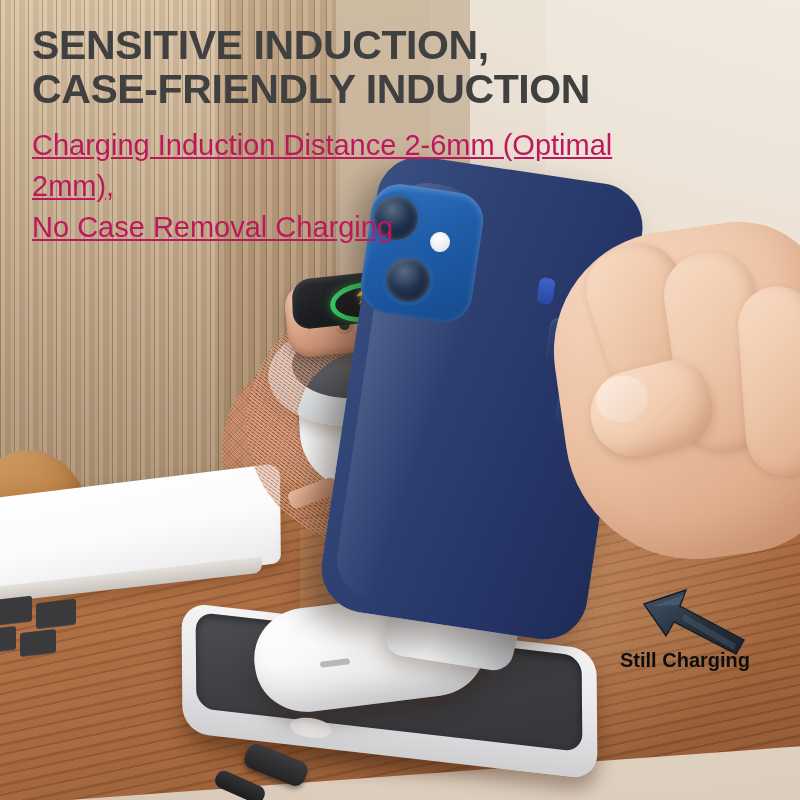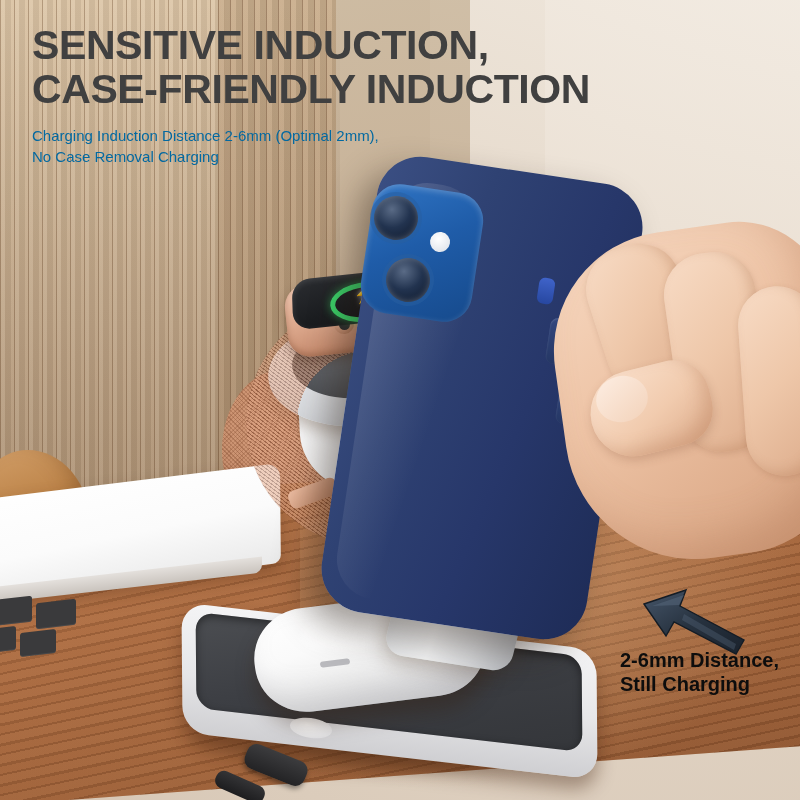--- a/index.html
+++ b/index.html
@@ -336,21 +336,21 @@
   }
 
   
   .headline{
     position:absolute;left:32px;top:24px;width:700px;
     font-size:41px;font-weight:700;line-height:1.07;letter-spacing:-.4px;
     color:#404040;
   }
   .subhead{
     position:absolute;left:32px;top:125px;width:660px;
-    font-size:15px;font-weight:500;line-height:1.42;color:#0369a1;
+    font-size:29px;font-weight:500;line-height:1.42;color:#be185d;text-decoration:underline;
   }
   .callout{
     position:absolute;left:620px;top:648px;width:180px;
     font-size:20px;font-weight:700;line-height:1.22;color:#0d0d0d;
   }
 </style>
 </head>
 <body>
 
 <div id="scene">
@@ -441,17 +441,16 @@
     <div>SENSITIVE INDUCTION,</div>
     <div>CASE-FRIENDLY INDUCTION</div>
   </div>
 
   <div class="subhead">
     <div>Charging Induction Distance 2-6mm (Optimal 2mm),</div>
     <div>No Case Removal Charging</div>
   </div>
 
   <div class="callout">
-    <div>2-6mm Distance,</div>
     <div>Still Charging</div>
   </div>
 
 </div>
 
 </body></html>

